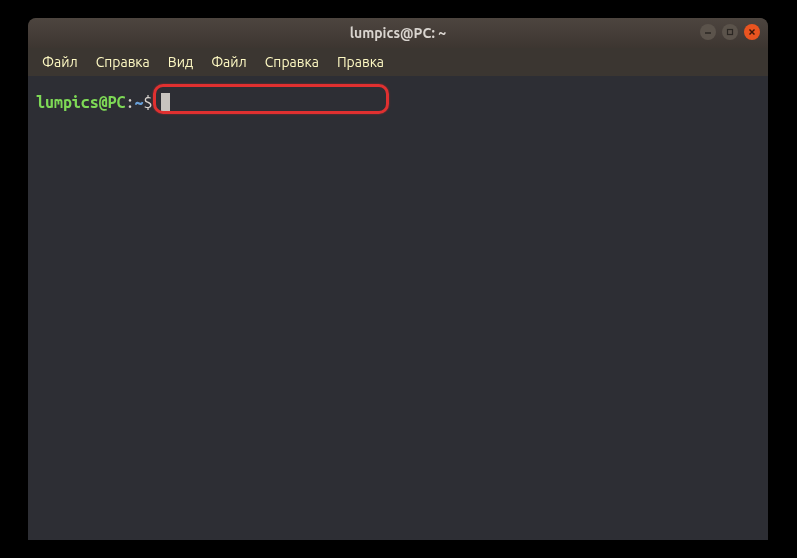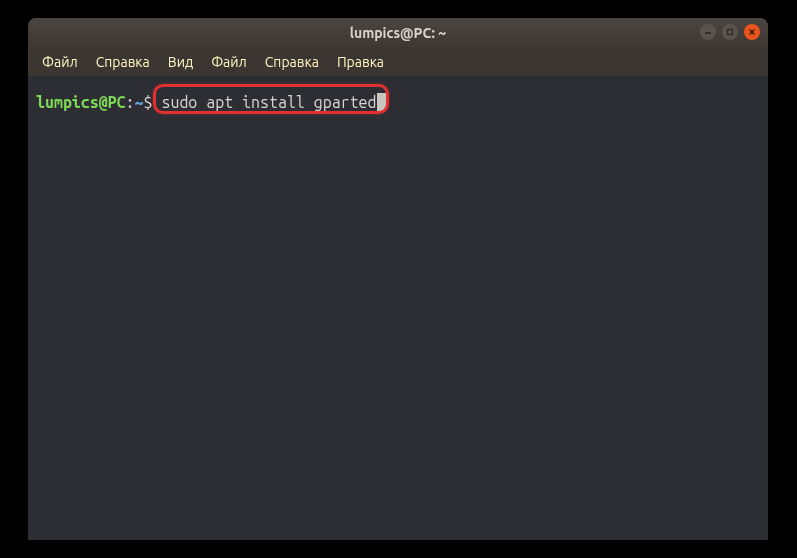--- a/index.html
+++ b/index.html
@@ -159,18 +159,18 @@
     <span class="menu-item">Файл</span>
     <span class="menu-item">Справка</span>
     <span class="menu-item">Вид</span>
     <span class="menu-item">Файл</span>
     <span class="menu-item">Справка</span>
     <span class="menu-item">Правка</span>
   </div>
 
   <div class="terminal-body">
     <div class="terminal-line">
-      <span class="prompt-user">lumpics@PC</span><span class="prompt-colon">:</span><span class="prompt-path">~</span><span class="prompt-dollar">$ </span><span class="command-text">sudo apt install gparted</span><span class="cursor-block"></span>
+      <span class="prompt-user">lumpics@PC</span><span class="prompt-colon">:</span><span class="prompt-path">~</span><span class="prompt-dollar">$ </span><span class="cursor-block"></span>
     </div>
   </div>
 </div>
 
 <div class="highlight-annotation" style="top:84px; left:153px; width:236px; height:30px;"></div>
 
 </body></html>

